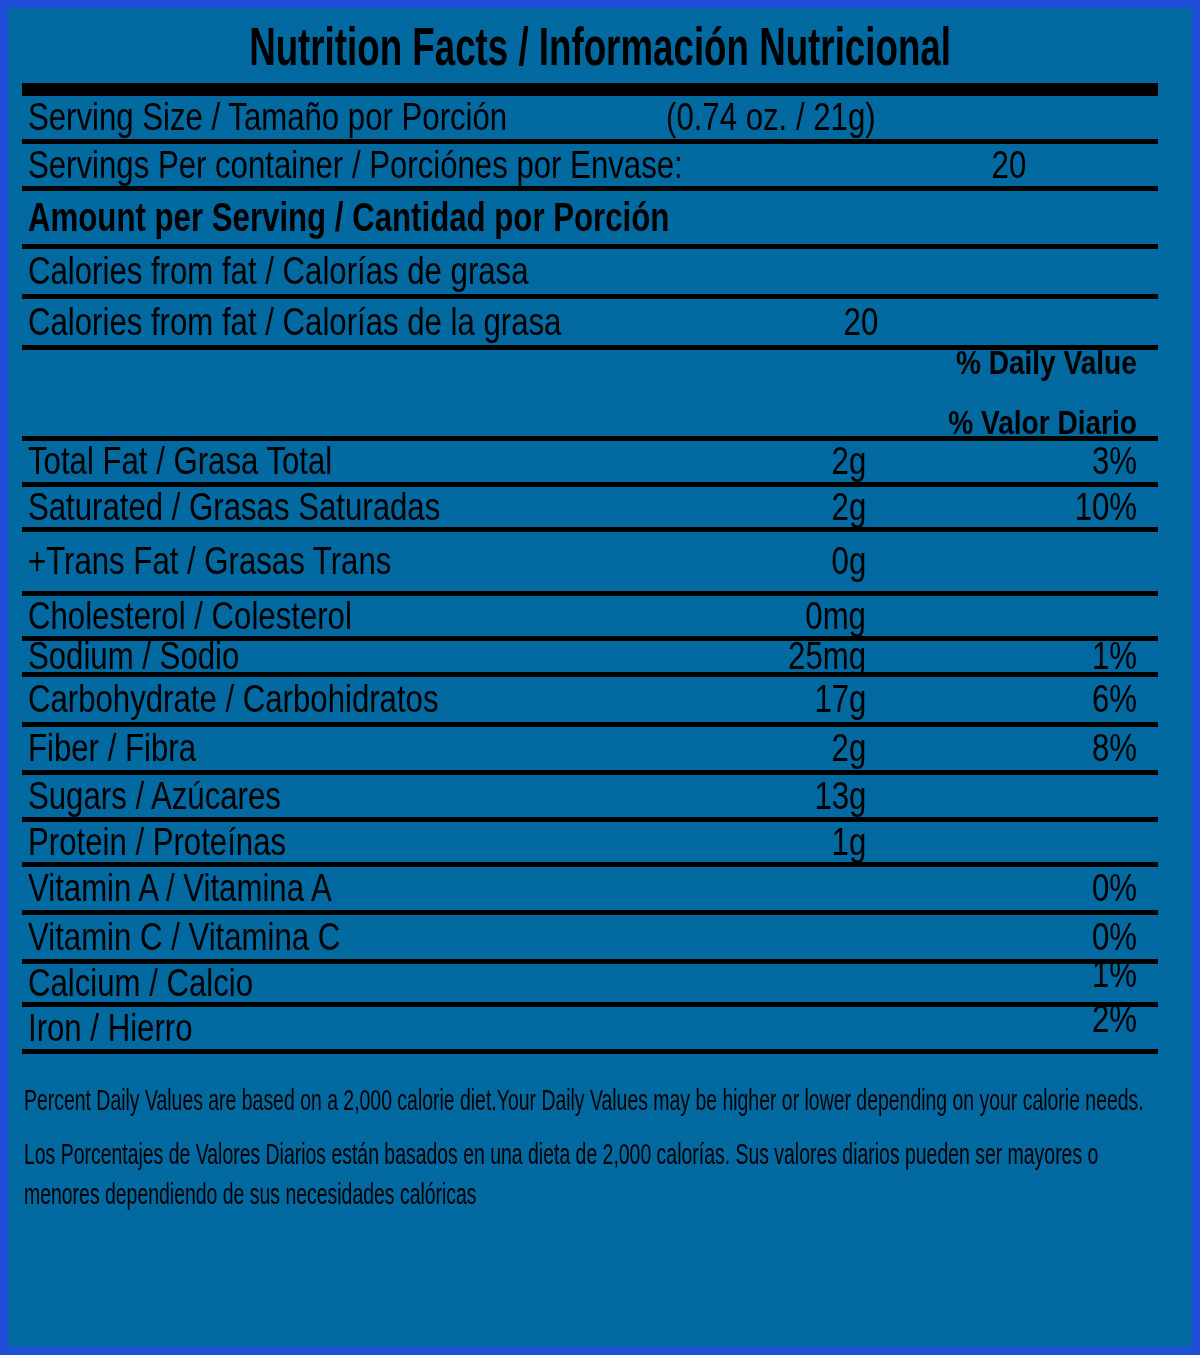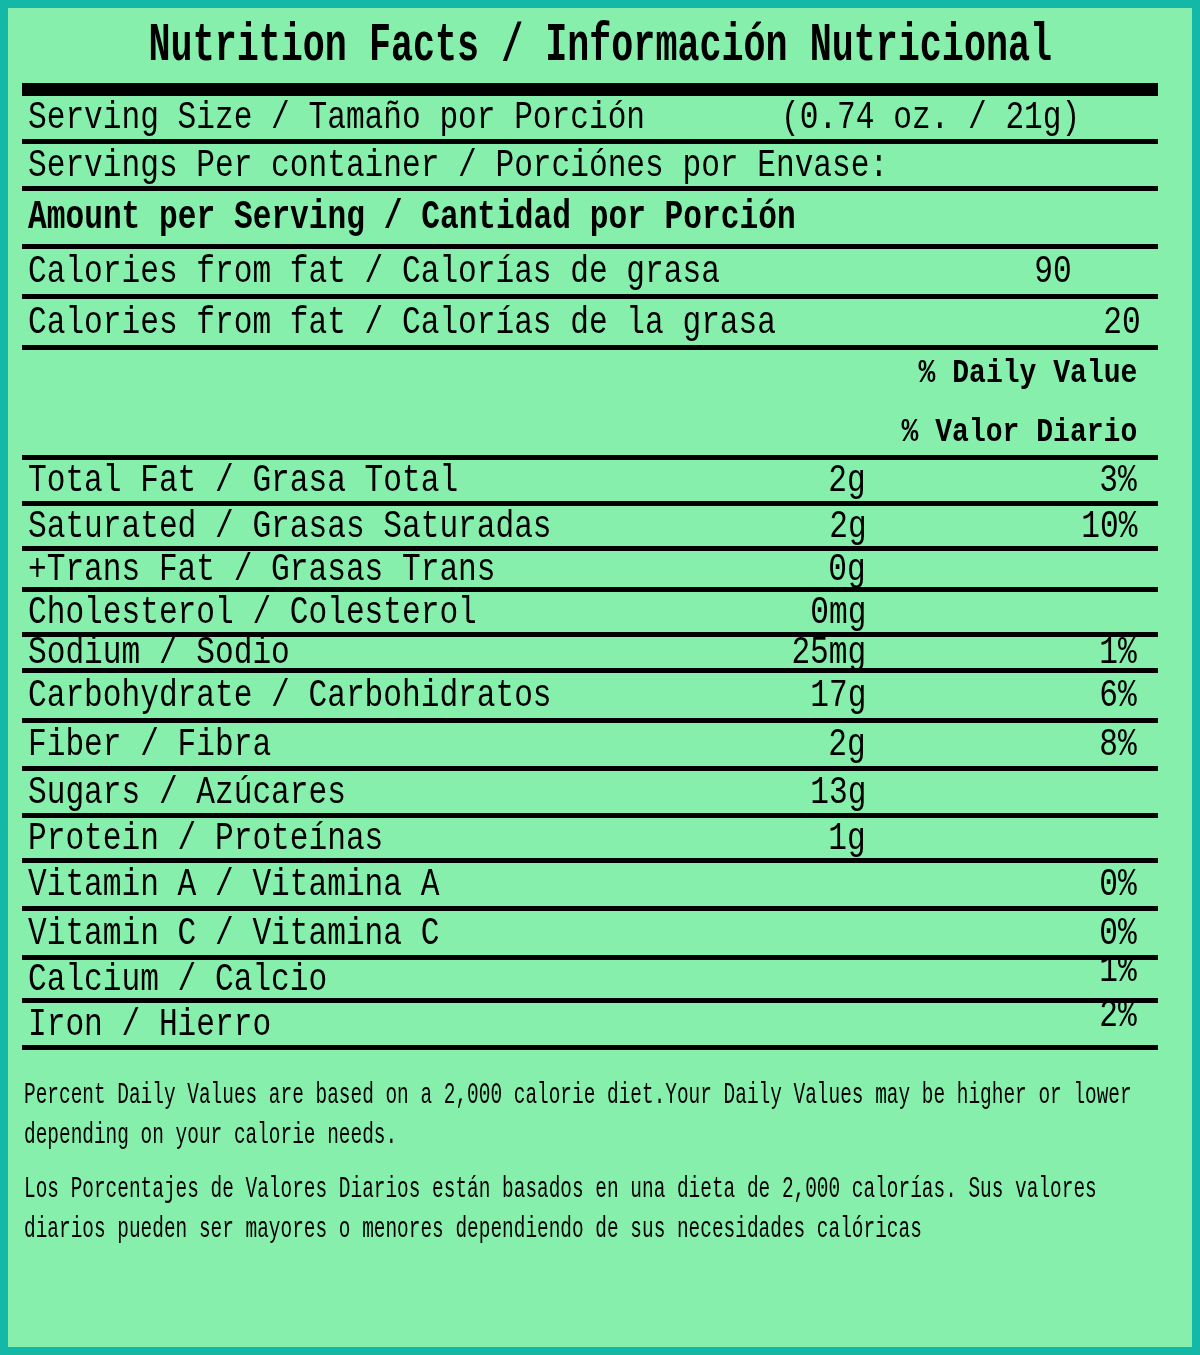--- a/index.html
+++ b/index.html
@@ -1,23 +1,23 @@
 <!DOCTYPE html>
 <html><head>
 <meta charset="utf-8">
 <style>
   html,body { margin:0; padding:0; background:#e8e8e8; }
   .label-root {
     position:relative;
     width:1200px; height:1355px;
     box-sizing:border-box;
-    background:#86efac;
-    border:8px solid #14b8a6;
+    background:#0369a1;
+    border:8px solid #1d4ed8;
     color:#000;
-    font-family:Liberation Mono, monospace;
+    font-family:Liberation Sans, sans-serif;
     overflow:hidden;
   }
   .titlebar { height:75px; display:flex; align-items:center; justify-content:center; }
   .title-text {
     font-size:54px; font-weight:bold; white-space:nowrap;
     display:inline-block; transform:scaleX(0.68);
   }
   .thickbar { height:13px; background:#000; margin-left:14px; width:1136px; }
   .tbl { margin-left:14px; width:1136px; }
   .row { display:flex; align-items:center; border-bottom:5px solid #000; box-sizing:border-box; }
@@ -73,48 +73,47 @@
       <span class="c-amount"><span class="cn">20</span></span>
       <span class="c-pct"></span>
     </div>
 
     <div class="row" style="height:58px">
       <span class="c-label" style="flex:1 1 auto"><span class="cnb">Amount per Serving / Cantidad por Porción</span></span>
     </div>
 
     <div class="row" style="height:50px">
       <span class="c-label"><span class="cn">Calories from fat / Calorías de grasa</span></span>
-      <span class="c-amount"><span class="cn">90</span></span>
       <span class="c-pct"></span>
     </div>
 
     <div class="row" style="height:51px">
       <span class="c-label"><span class="cn">Calories from fat / Calorías de la grasa</span></span>
       <span class="c-amount"><span class="cn">20</span></span>
       <span class="c-pct"></span>
     </div>
 
-    <div class="dvblock" style="height:110px">
+    <div class="dvblock" style="height:91px">
       <span class="dvline">% Daily Value</span>
       <span class="dvline">% Valor Diario</span>
     </div>
 
     <div class="row" style="height:46px">
       <span class="c-label"><span class="cn">Total Fat / Grasa Total</span></span>
       <span class="c-amount"><span class="cn">2g</span></span>
       <span class="c-pct"><span class="cn">3%</span></span>
     </div>
 
     <div class="row" style="height:45px">
       <span class="c-label"><span class="cn">Saturated / Grasas Saturadas</span></span>
       <span class="c-amount"><span class="cn">2g</span></span>
       <span class="c-pct"><span class="cn">10%</span></span>
     </div>
 
-    <div class="row" style="height:41px">
+    <div class="row" style="height:64px">
       <span class="c-label"><span class="cn">+Trans Fat / Grasas Trans</span></span>
       <span class="c-amount"><span class="cn">0g</span></span>
       <span class="c-pct"><span class="cn"></span></span>
     </div>
 
     <div class="row" style="height:45px">
       <span class="c-label"><span class="cn">Cholesterol / Colesterol</span></span>
       <span class="c-amount"><span class="cn">0mg</span></span>
       <span class="c-pct"><span class="cn"></span></span>
     </div>

